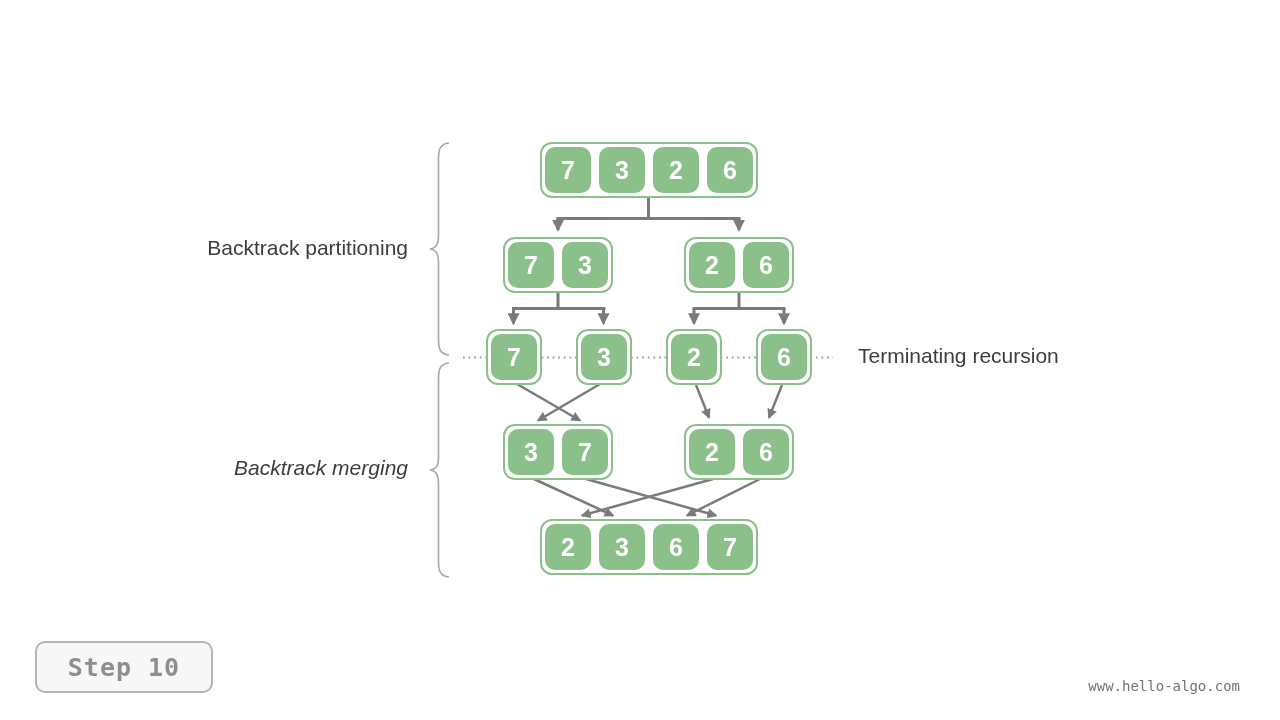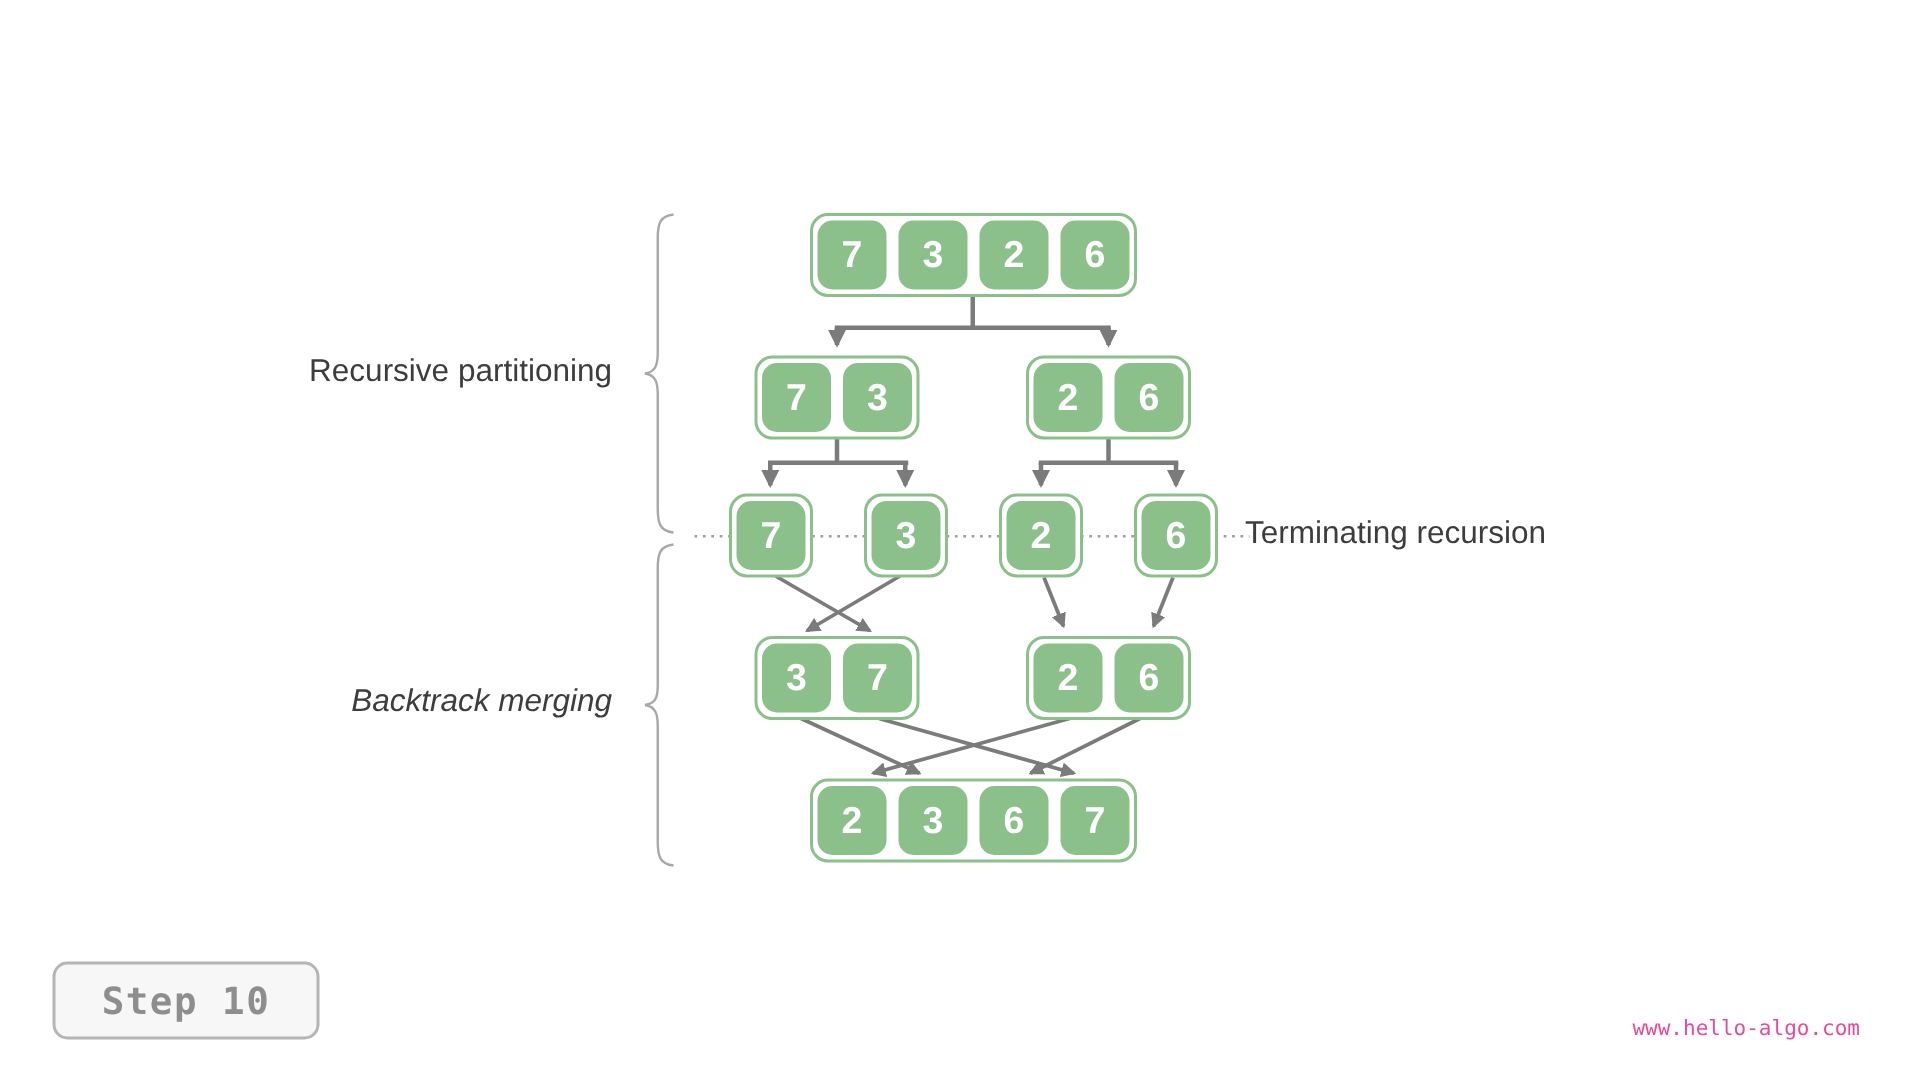--- a/index.html
+++ b/index.html
@@ -25,21 +25,21 @@
   .side-label.right-align{text-align:right;width:250px;}
   #step-badge{
     position:absolute;left:35px;top:641px;width:178px;height:52px;z-index:3;
     box-sizing:border-box;border:2px solid #b5b5b5;border-radius:10px;background:#f7f7f7;
     display:flex;align-items:center;justify-content:center;
     font-family:"DejaVu Sans Mono",monospace;font-size:25px;font-weight:700;
     color:#8e8e8e;letter-spacing:1px;
   }
   #watermark{
     position:absolute;right:40px;bottom:26px;z-index:3;
-    font-family:"DejaVu Sans Mono",monospace;font-size:14px;color:#ec4899;
+    font-family:"DejaVu Sans Mono",monospace;font-size:14px;color:#737373;
   }
 </style>
 </head>
 <body>
 
 <svg id="connector-layer" width="1280" height="720" viewBox="0 0 1280 720">
   <defs>
     <marker id="ah" viewBox="0 0 10 10" refX="8.5" refY="5" markerWidth="4" markerHeight="4" orient="auto">
       <path d="M0,0 L10,5 L0,10 Z" fill="#7b7b7b"></path>
     </marker>
@@ -115,19 +115,19 @@
       <div class="cell">6</div>
     </div>
     <div class="array-box" style="left: 540px; top: 519px;">
       <div class="cell">2</div>
       <div class="cell">3</div>
       <div class="cell">6</div>
       <div class="cell">7</div>
     </div>
   </div>
 
-<div class="side-label right-align" style="left:158px;top:235px;">Recursive partitioning</div>
+<div class="side-label right-align" style="left:158px;top:235px;">Backtrack partitioning</div>
 <div class="side-label right-align" style="left:158px;top:455px;font-style:italic;">Backtrack merging</div>
-<div class="side-label" style="left:830px;top:343px;">Terminating recursion</div>
+<div class="side-label" style="left:858px;top:343px;">Terminating recursion</div>
 
 <div id="step-badge">Step 10</div>
 
 <div id="watermark">www.hello-algo.com</div>
 
 </body></html>

